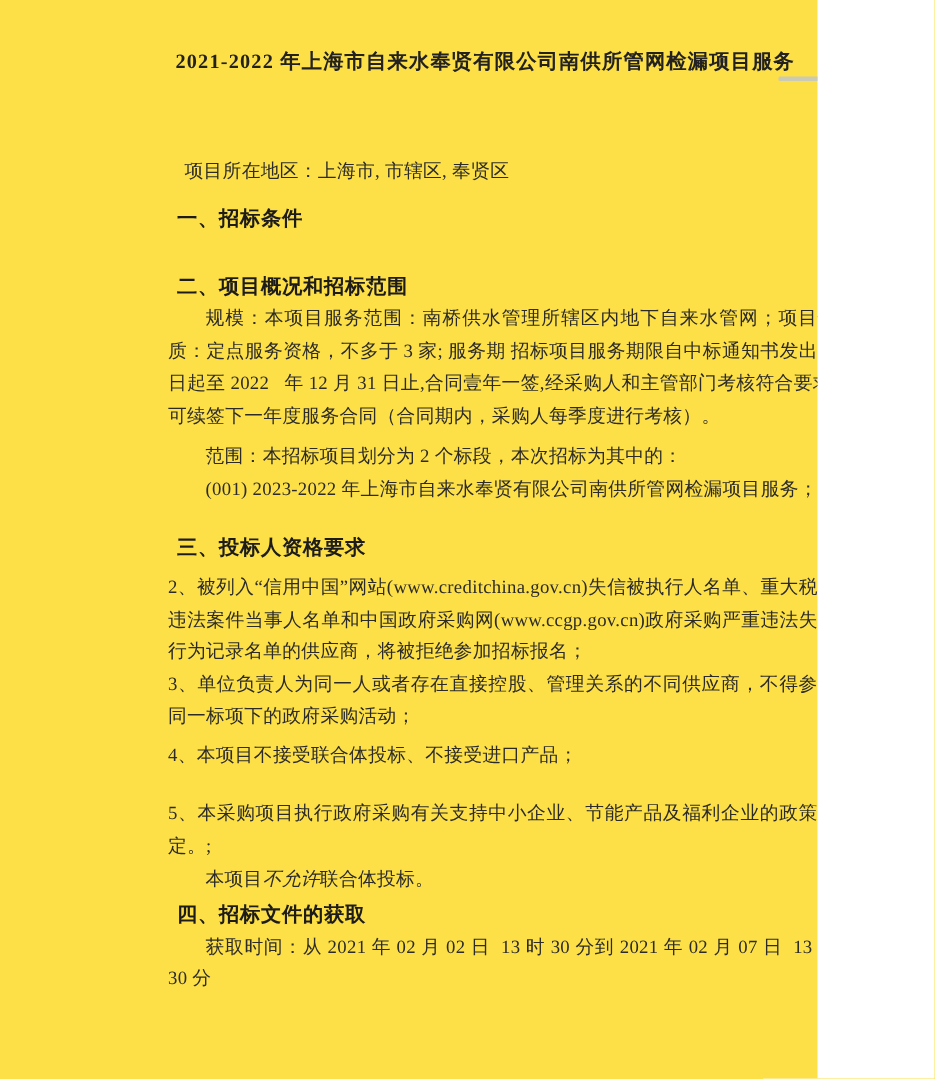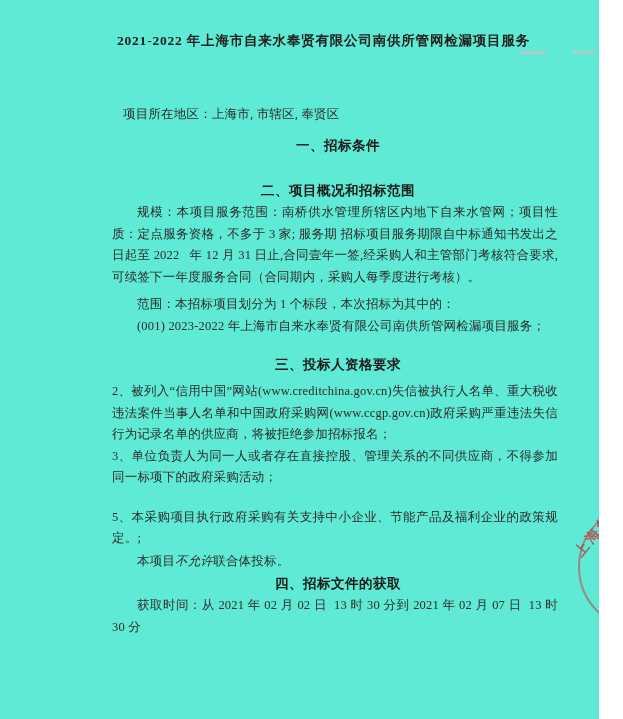--- a/index.html
+++ b/index.html
@@ -1,19 +1,19 @@
 <!DOCTYPE html>
 <html lang="zh"><head>
 <meta charset="utf-8">
 <style>
   html,body{margin:0;padding:0;}
   .page{
     position:relative;
-    width:599px;height:719px;
-    background:#5eead4;
+    width:545px;height:719px;
+    background:#fde047;
     overflow:hidden;
     font-family:"Liberation Serif","DejaVu Serif",serif;
     color:#2c2b29;
   }
   
   .scan-line{
     position:absolute;left:603px;top:0;width:2px;height:719px;
     background:linear-gradient(#7d8285 0%,#55595c 12%,#3e4244 35%,#45494c 60%,#34383a 85%,#222527 100%);
     opacity:.9;
   }
@@ -40,21 +40,21 @@
     position:absolute;left:112px;top:104px;width:446px;
     font-size:12.5px;line-height:21.5px;
     text-align:justify;
     letter-spacing:.2px;
   }
   .location{line-height:21px;padding-left:11px;}
   .heading{
     font-family:"Liberation Sans","DejaVu Sans",sans-serif;
     font-weight:700;font-size:13.5px;line-height:23px;
     color:#1d1c1a;letter-spacing:.5px;
-    padding-left:6px;text-align:center;
+    padding-left:6px;text-align:left;
   }
   .h1{margin-top:9px;}
   .h2{margin-top:22px;}
   .h3{margin-top:16px;}
   .h4{margin-top:0;}
   .para{margin:0;}
   .indent{text-indent:25px;}
   .m6{margin-top:6px;}
   .m5{margin-top:5px;}
   .m4{margin-top:4px;}
@@ -101,26 +101,27 @@
   </div>
 
   <div class="content">
 
     <div class="location">项目所在地区：上海市, 市辖区, 奉贤区</div>
 
     <div class="heading h1">一、招标条件</div>
 
     <div class="heading h2">二、项目概况和招标范围</div>
     <p class="para indent">规模：本项目服务范围：南桥供水管理所辖区内地下自来水管网；项目性质：定点服务资格，不多于 3 家; 服务期 招标项目服务期限自中标通知书发出之日起至 2022&nbsp;&nbsp;&nbsp;年 12 月 31 日止,合同壹年一签,经采购人和主管部门考核符合要求,可续签下一年度服务合同（合同期内，采购人每季度进行考核）。</p>
-    <p class="para indent m6">范围：本招标项目划分为 1 个标段，本次招标为其中的：</p>
+    <p class="para indent m6">范围：本招标项目划分为 2 个标段，本次招标为其中的：</p>
     <p class="para indent">(001) 2023-2022 年上海市自来水奉贤有限公司南供所管网检漏项目服务；</p>
 
     <div class="heading h3">三、投标人资格要求</div>
     <p class="para m5">2、被列入“信用中国”网站(www.creditchina.gov.cn)失信被执行人名单、重大税收违法案件当事人名单和中国政府采购网(www.ccgp.gov.cn)政府采购严重违法失信行为记录名单的供应商，将被拒绝参加招标报名；</p>
     <p class="para">3、单位负责人为同一人或者存在直接控股、管理关系的不同供应商，不得参加同一标项下的政府采购活动；</p>
+    <p class="para m4">4、本项目不接受联合体投标、不接受进口产品；</p>
     <p class="para m3">5、本采购项目执行政府采购有关支持中小企业、节能产品及福利企业的政策规定。;</p>
     <p class="para indent m1"><span>本项目</span><span class="italic">不允许</span><span>联合体投标。</span></p>
 
     <div class="heading h4">四、招标文件的获取</div>
     <p class="para indent">获取时间：从 2021 年 02 月 02 日&nbsp;&nbsp;13 时 30 分到 2021 年 02 月 07 日&nbsp;&nbsp;13 时 30 分</p>
 
   </div>
 
   <div class="stamp">
     <span class="stamp-text">上海华</span>

